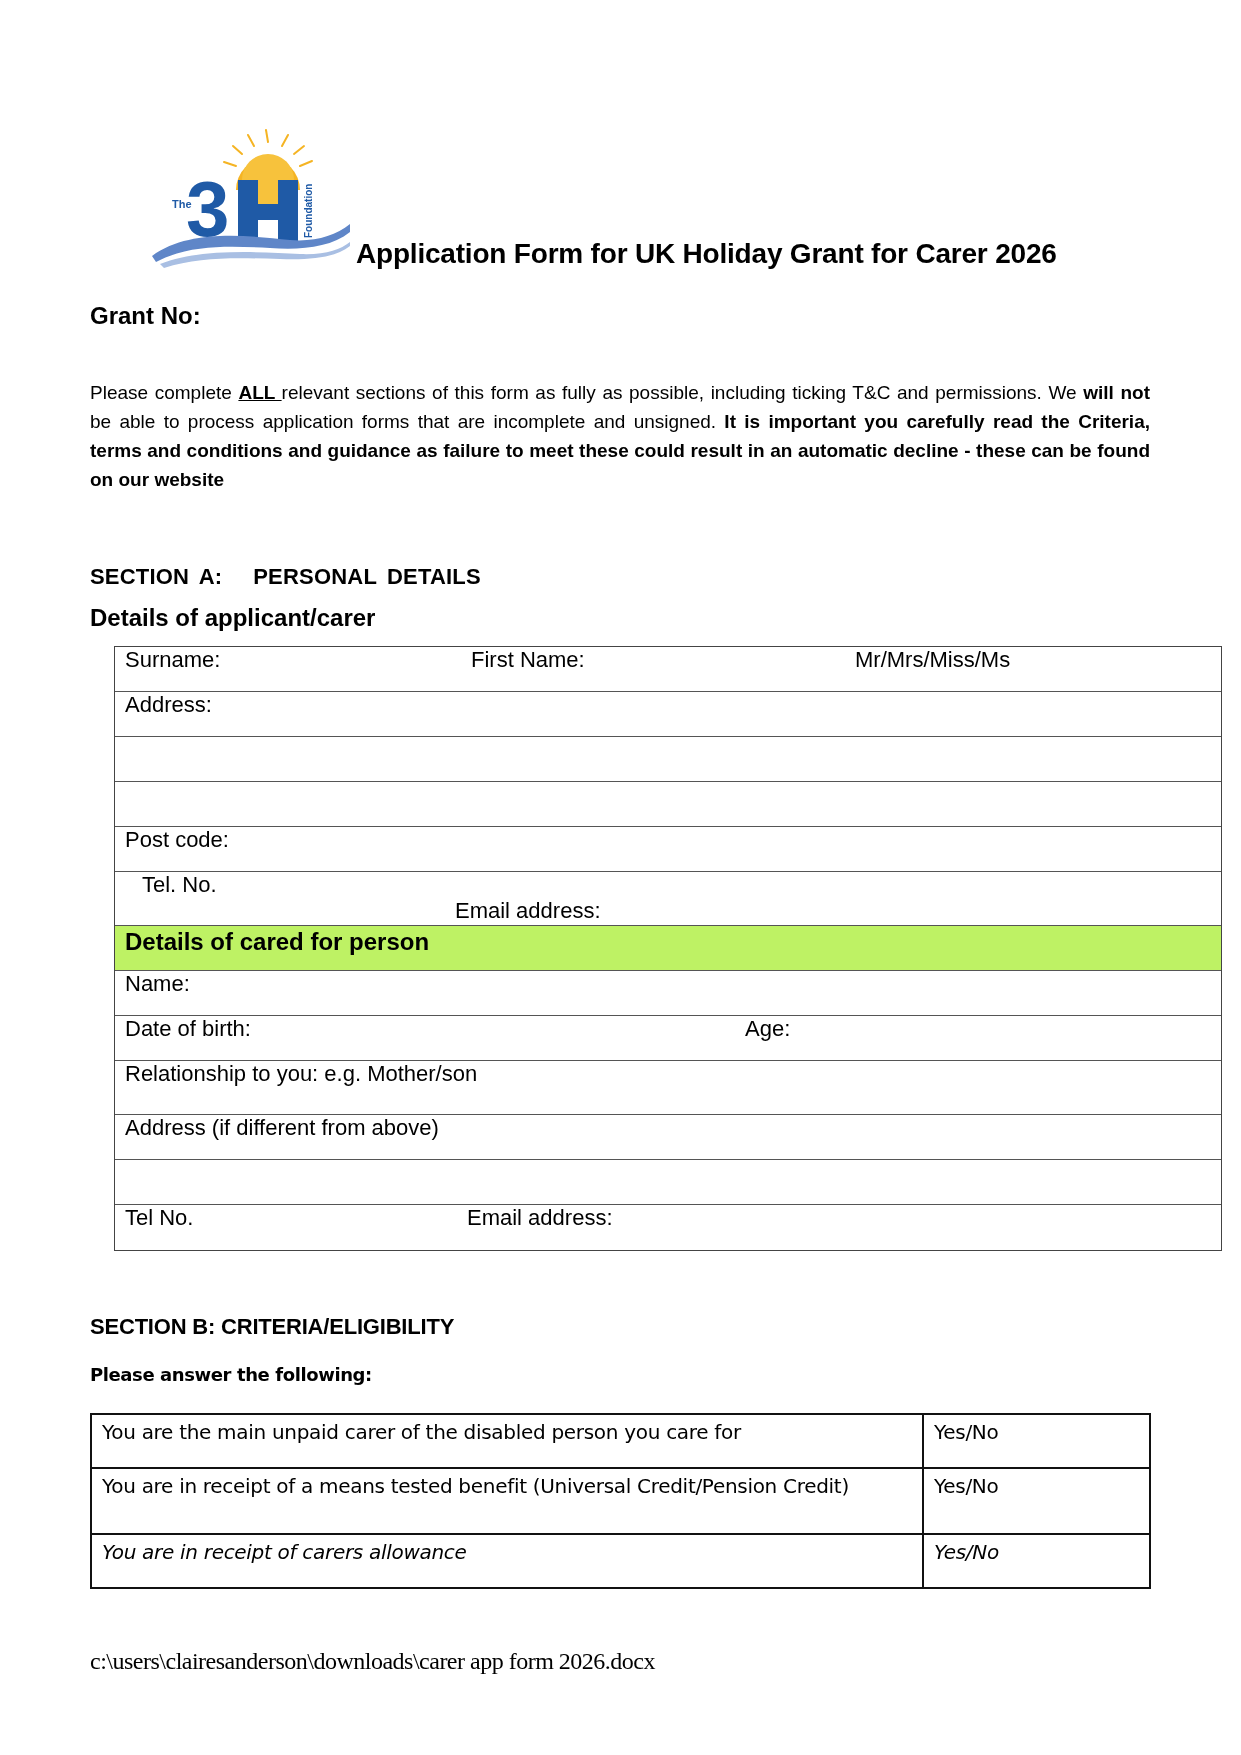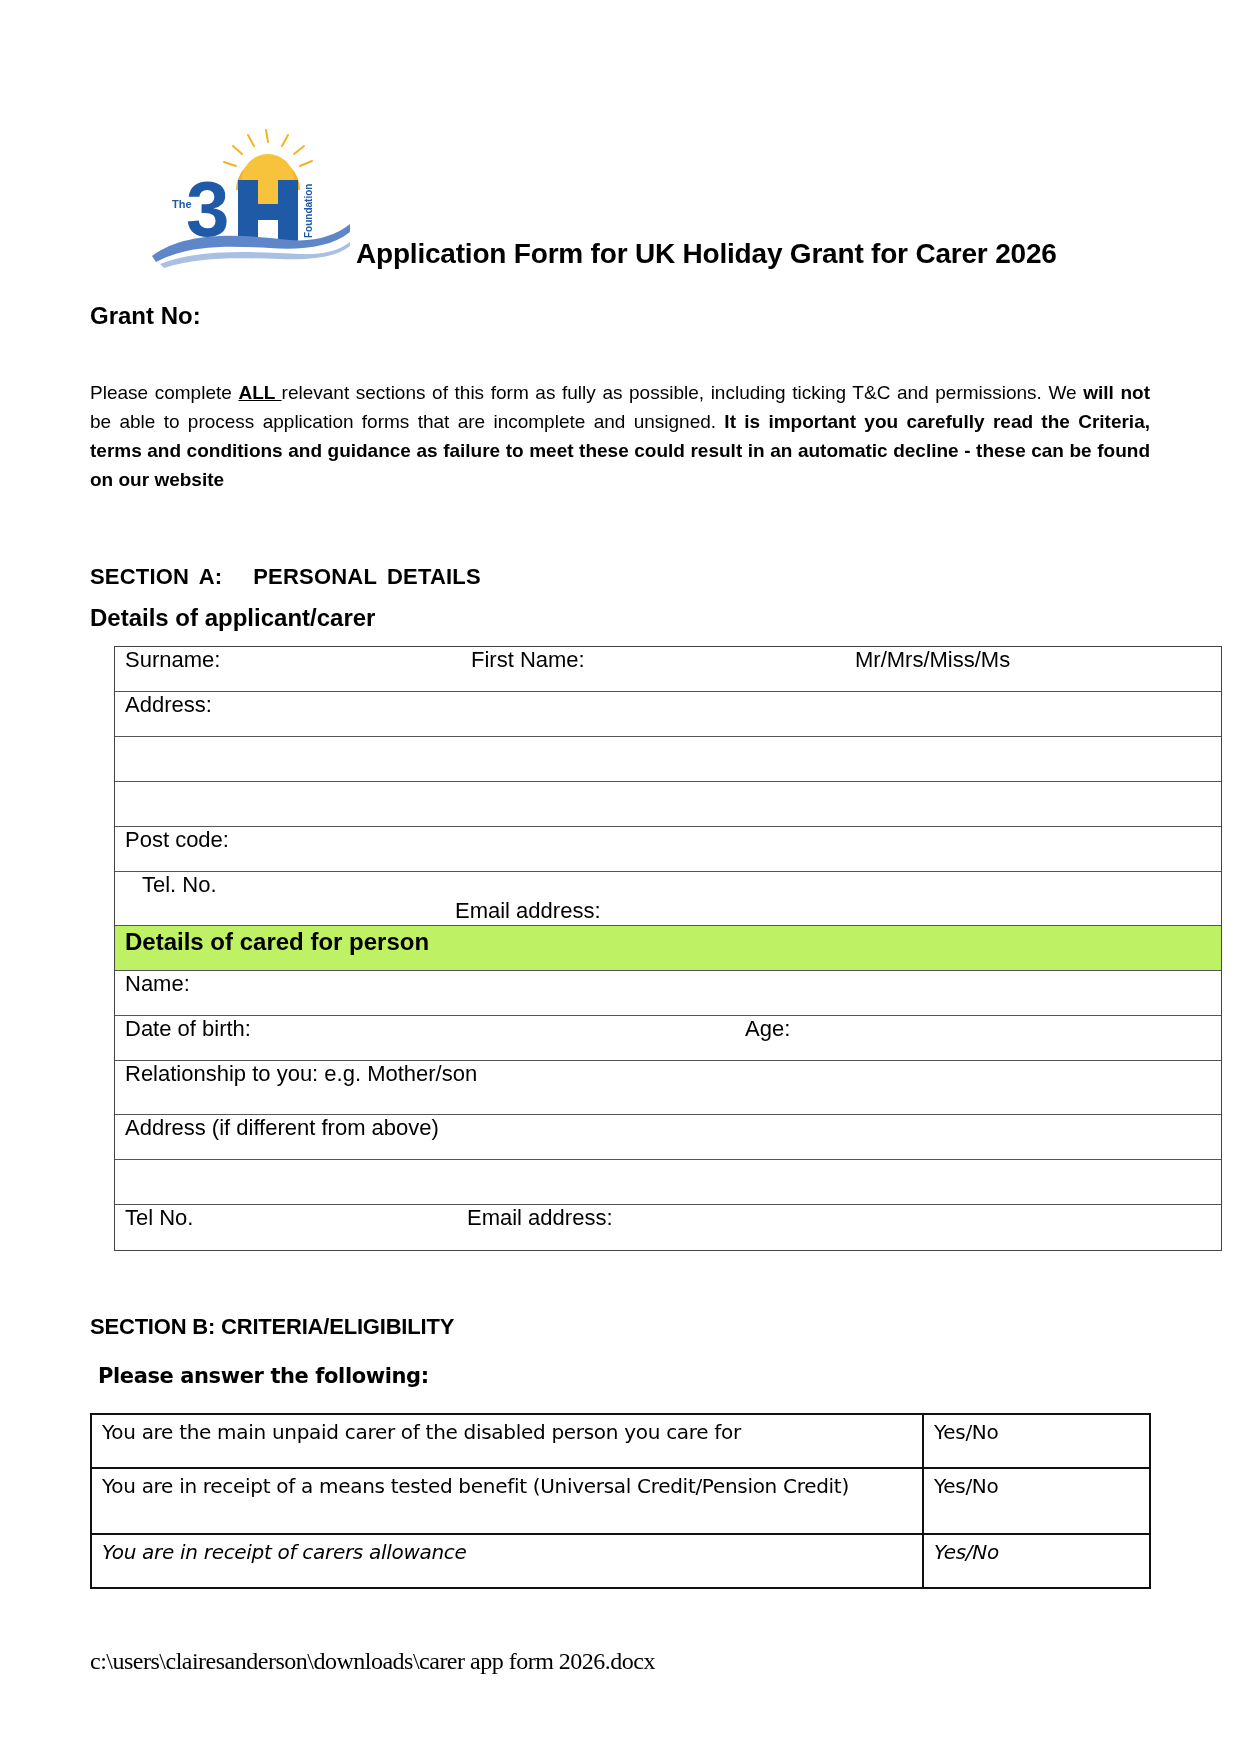--- a/index.html
+++ b/index.html
@@ -19,21 +19,21 @@
 
     .tblA { left: 90px; top: 646px; width: 1108px; border: 1.5px solid #444; box-sizing: border-box; margin-left: 24px; }
     .rowA { position: relative; border-bottom: 1.5px solid #555; height: 45px; box-sizing: border-box; font-size: 22px; }
     .rowA:last-child { border-bottom: none; }
     .rowA .lbl { position: absolute; top: 0px; }
     .rowA.tall { height: 54px; }
     .rowA.shade { background: #bef264; }
     .rowA.shade .lbl { font-weight: bold; font-size: 24px; top: 2px; }
 
     .secB { left: 90px; top: 1314px; font-size: 22px; font-weight: bold; letter-spacing: -0.2px; }
-    .subB { left: 98px; top: 1364px; font-size: 21px; font-weight: bold; font-family: "DejaVu Sans", sans-serif; letter-spacing: -0.4px; }
+    .subB { left: 90px; top: 1364px; font-size: 18px; font-weight: bold; font-family: "DejaVu Sans", sans-serif; letter-spacing: -0.4px; }
 
     .tblB { left: 90px; top: 1413px; width: 1061px; border: 2px solid #8b5cf6; box-sizing: border-box; border-collapse: collapse; }
     .tblB td { border: 2px solid #111; vertical-align: top; font-family: "DejaVu Sans", sans-serif; font-size: 20px; line-height: 34px; padding: 0 10px; letter-spacing: -0.3px; }
     .tblB td.ans { width: 205px; border-left: 2px solid #555; }
 
     .footer { left: 90px; top: 1648px; font-family: "Liberation Serif", serif; font-size: 24px; letter-spacing: -0.5px; }
   </style>
 </head>
 <body>
 

